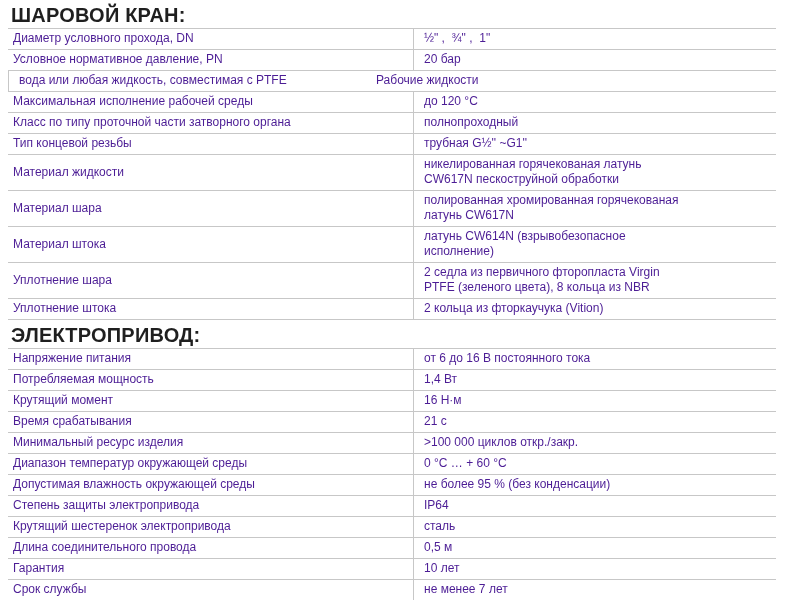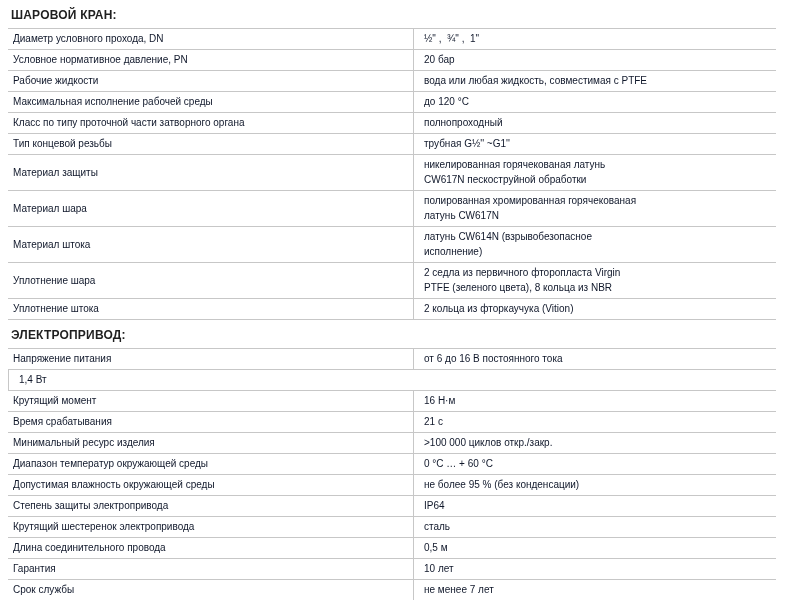--- a/index.html
+++ b/index.html
@@ -10,39 +10,39 @@
     height: 600px;
     overflow: hidden;
     font-family: "Liberation Sans", "DejaVu Sans", sans-serif;
   }
   .page {
     box-sizing: border-box;
     width: 787px;
     padding: 0 11px 0 8px;
   }
   .section-title {
-    font-size: 12px;
+    font-size: 20px;
     line-height: 19px;
     font-weight: bold;
     color: #1f1f1f;
     letter-spacing: 0.2px;
     padding: 6px 0 3px 3px;
   }
   .section-rows {
     border-top: 1px solid #c7c7c7;
   }
   .spec-row {
     display: flex;
     align-items: stretch;
     border-bottom: 1px solid #c7c7c7;
   }
   .cell {
-    font-size: 10px;
+    font-size: 12px;
     line-height: 15px;
-    color: #0f172a;
+    color: #4c1d95;
     display: flex;
     align-items: center;
     box-sizing: border-box;
   }
   .param-cell {
     width: 405px;
     flex: 0 0 405px;
     padding: 2px 10px 3px 5px;
   }
   .value-cell {
@@ -64,41 +64,41 @@
     <div class="cell param-cell">Диаметр условного прохода, DN</div>
     <div class="cell value-cell">½" ,  ¾" ,  1"</div>
   </div>
 
   <div class="spec-row">
     <div class="cell param-cell">Условное нормативное давление, PN</div>
     <div class="cell value-cell">20 бар</div>
   </div>
 
   <div class="spec-row">
+    <div class="cell value-cell">вода или любая жидкость, совместимая с PTFE</div>
     <div class="cell param-cell">Рабочие жидкости</div>
-    <div class="cell value-cell">вода или любая жидкость, совместимая с PTFE</div>
   </div>
 
   <div class="spec-row">
     <div class="cell param-cell">Максимальная исполнение рабочей среды</div>
     <div class="cell value-cell">до 120 °C</div>
   </div>
 
   <div class="spec-row">
     <div class="cell param-cell">Класс по типу проточной части затворного органа</div>
     <div class="cell value-cell">полнопроходный</div>
   </div>
 
   <div class="spec-row">
     <div class="cell param-cell">Тип концевой резьбы</div>
     <div class="cell value-cell">трубная G½'' ~G1''</div>
   </div>
 
   <div class="spec-row">
-    <div class="cell param-cell">Материал защиты</div>
+    <div class="cell param-cell">Материал жидкости</div>
     <div class="cell value-cell">никелированная горячекованая латунь
 CW617N пескоструйной обработки</div>
   </div>
 
   <div class="spec-row">
     <div class="cell param-cell">Материал шара</div>
     <div class="cell value-cell">полированная хромированная горячекованая
 латунь CW617N</div>
   </div>
 
@@ -123,20 +123,21 @@
 
   <div>
     <div class="section-title">ЭЛЕКТРОПРИВОД:</div>
     <div class="section-rows">
   <div class="spec-row">
     <div class="cell param-cell">Напряжение питания</div>
     <div class="cell value-cell">от 6 до 16 В постоянного тока</div>
   </div>
 
   <div class="spec-row">
+    <div class="cell param-cell">Потребляемая мощность</div>
     <div class="cell value-cell">1,4 Вт</div>
   </div>
 
   <div class="spec-row">
     <div class="cell param-cell">Крутящий момент</div>
     <div class="cell value-cell">16 Н·м</div>
   </div>
 
   <div class="spec-row">
     <div class="cell param-cell">Время срабатывания</div>

